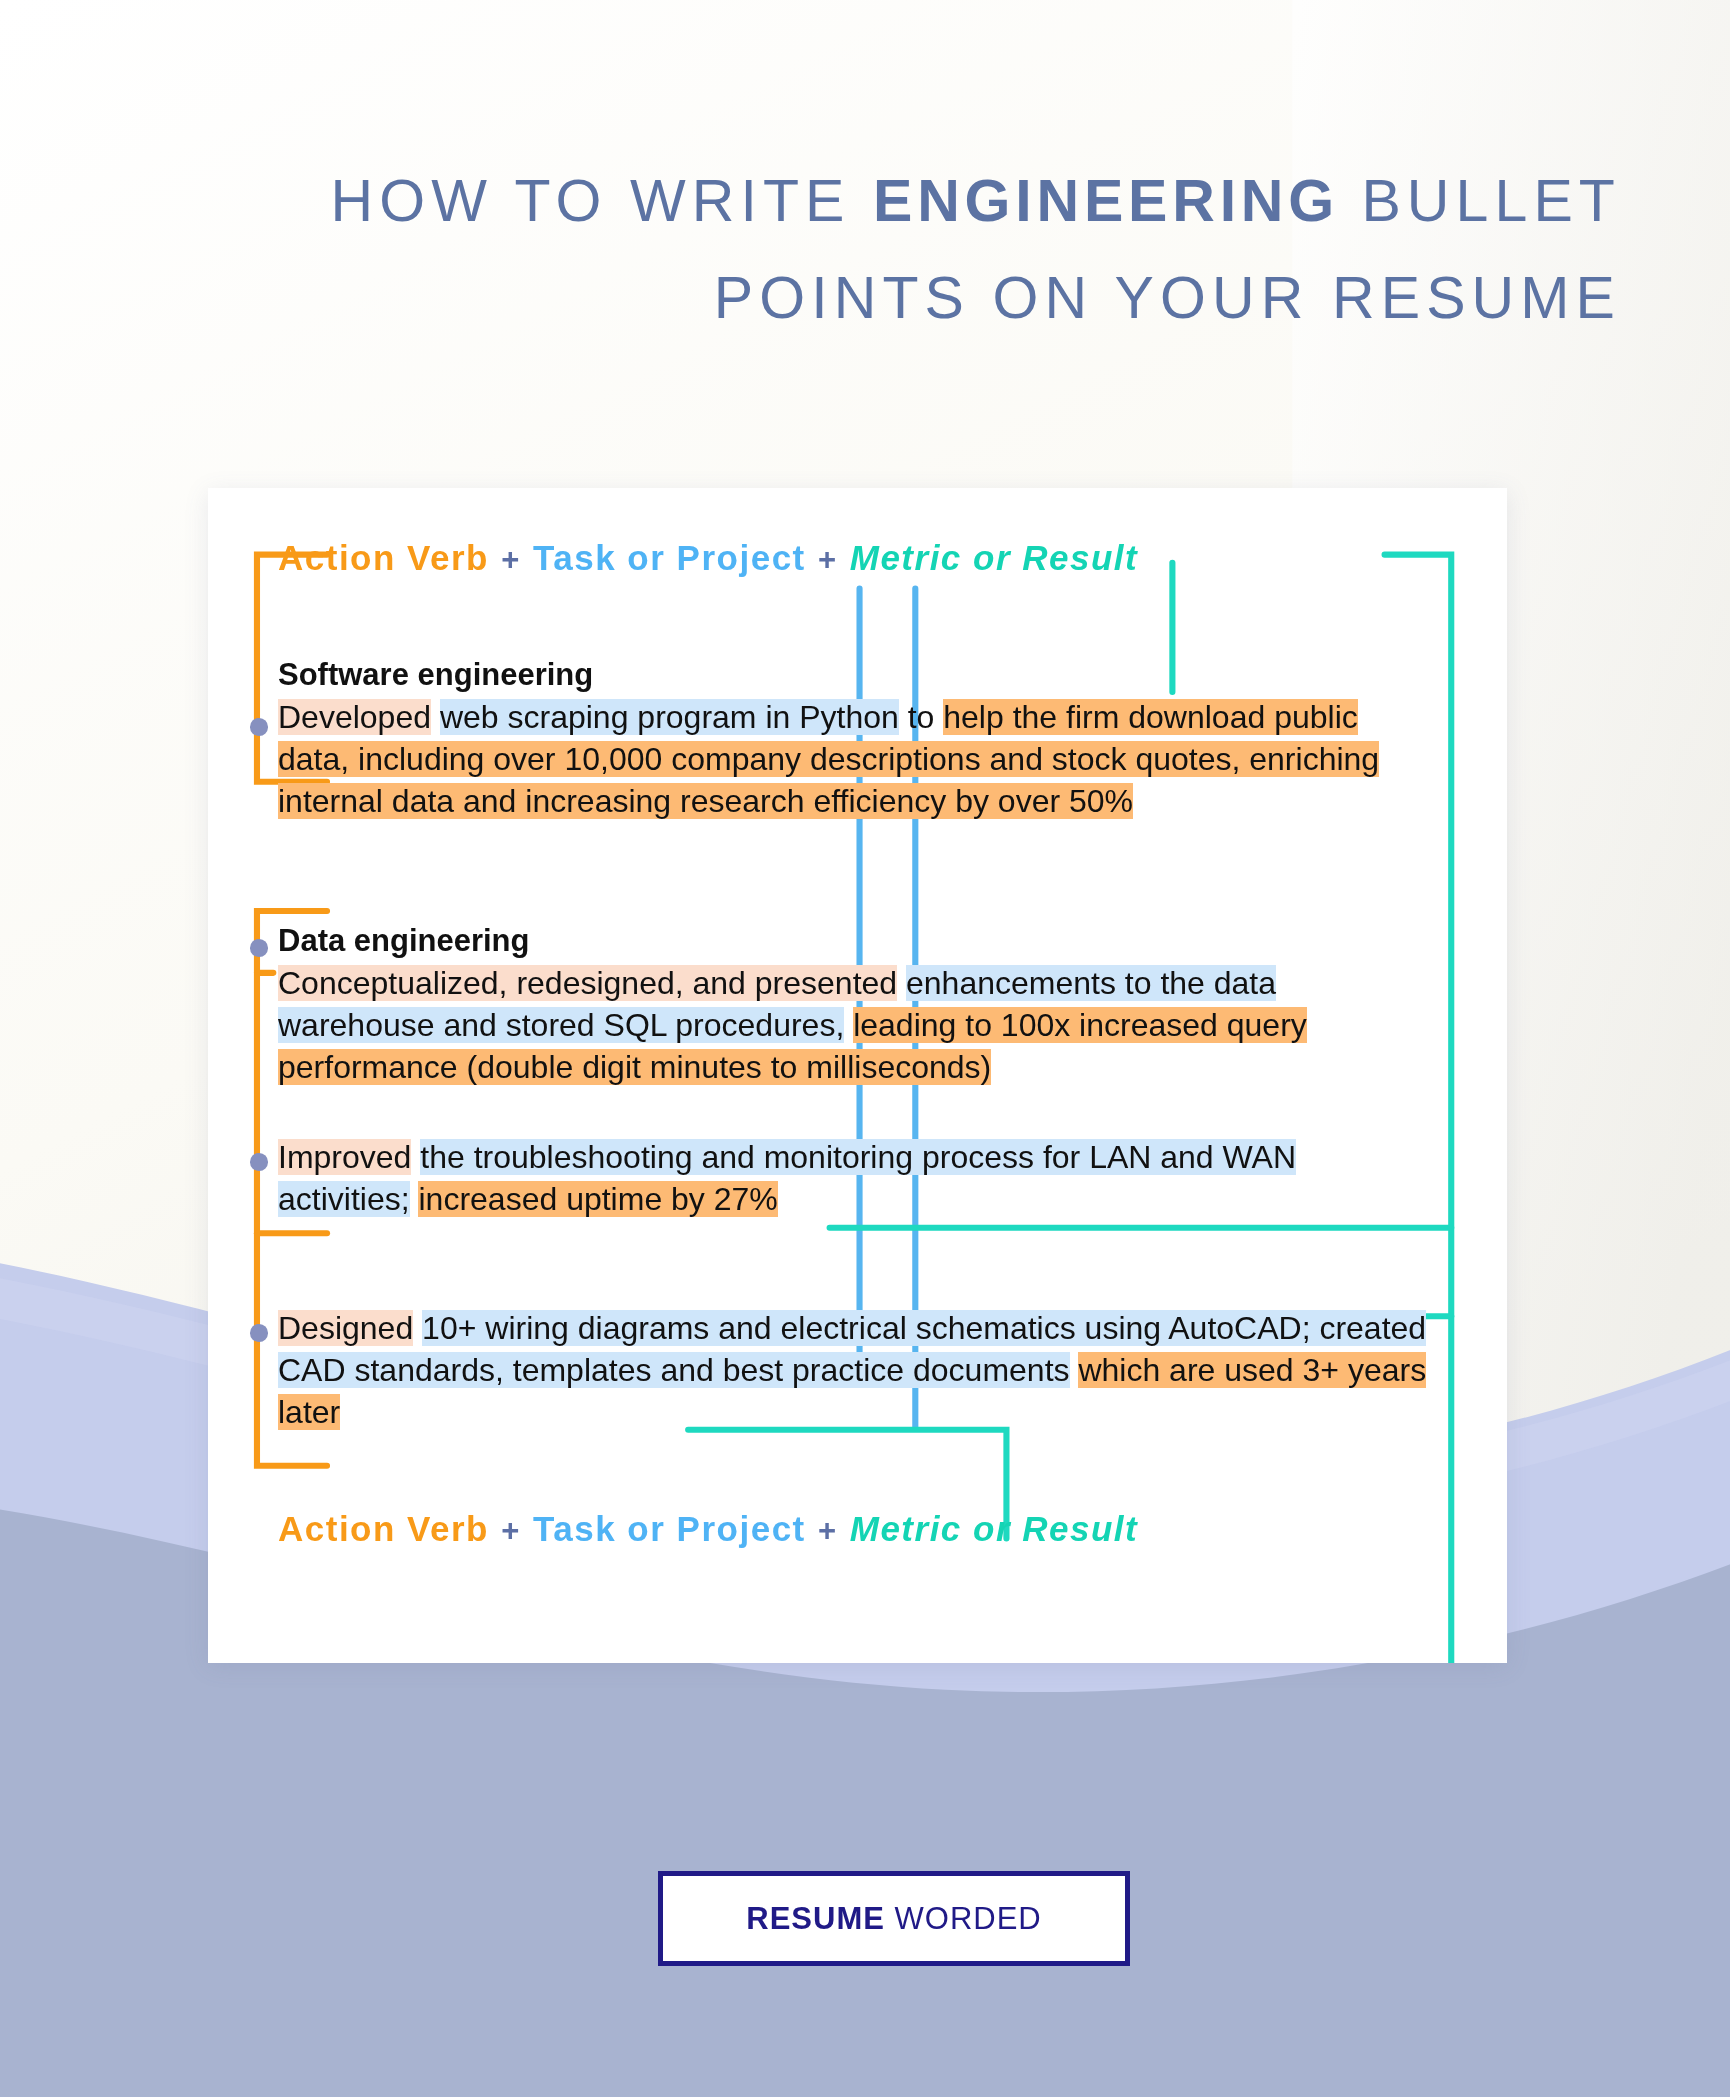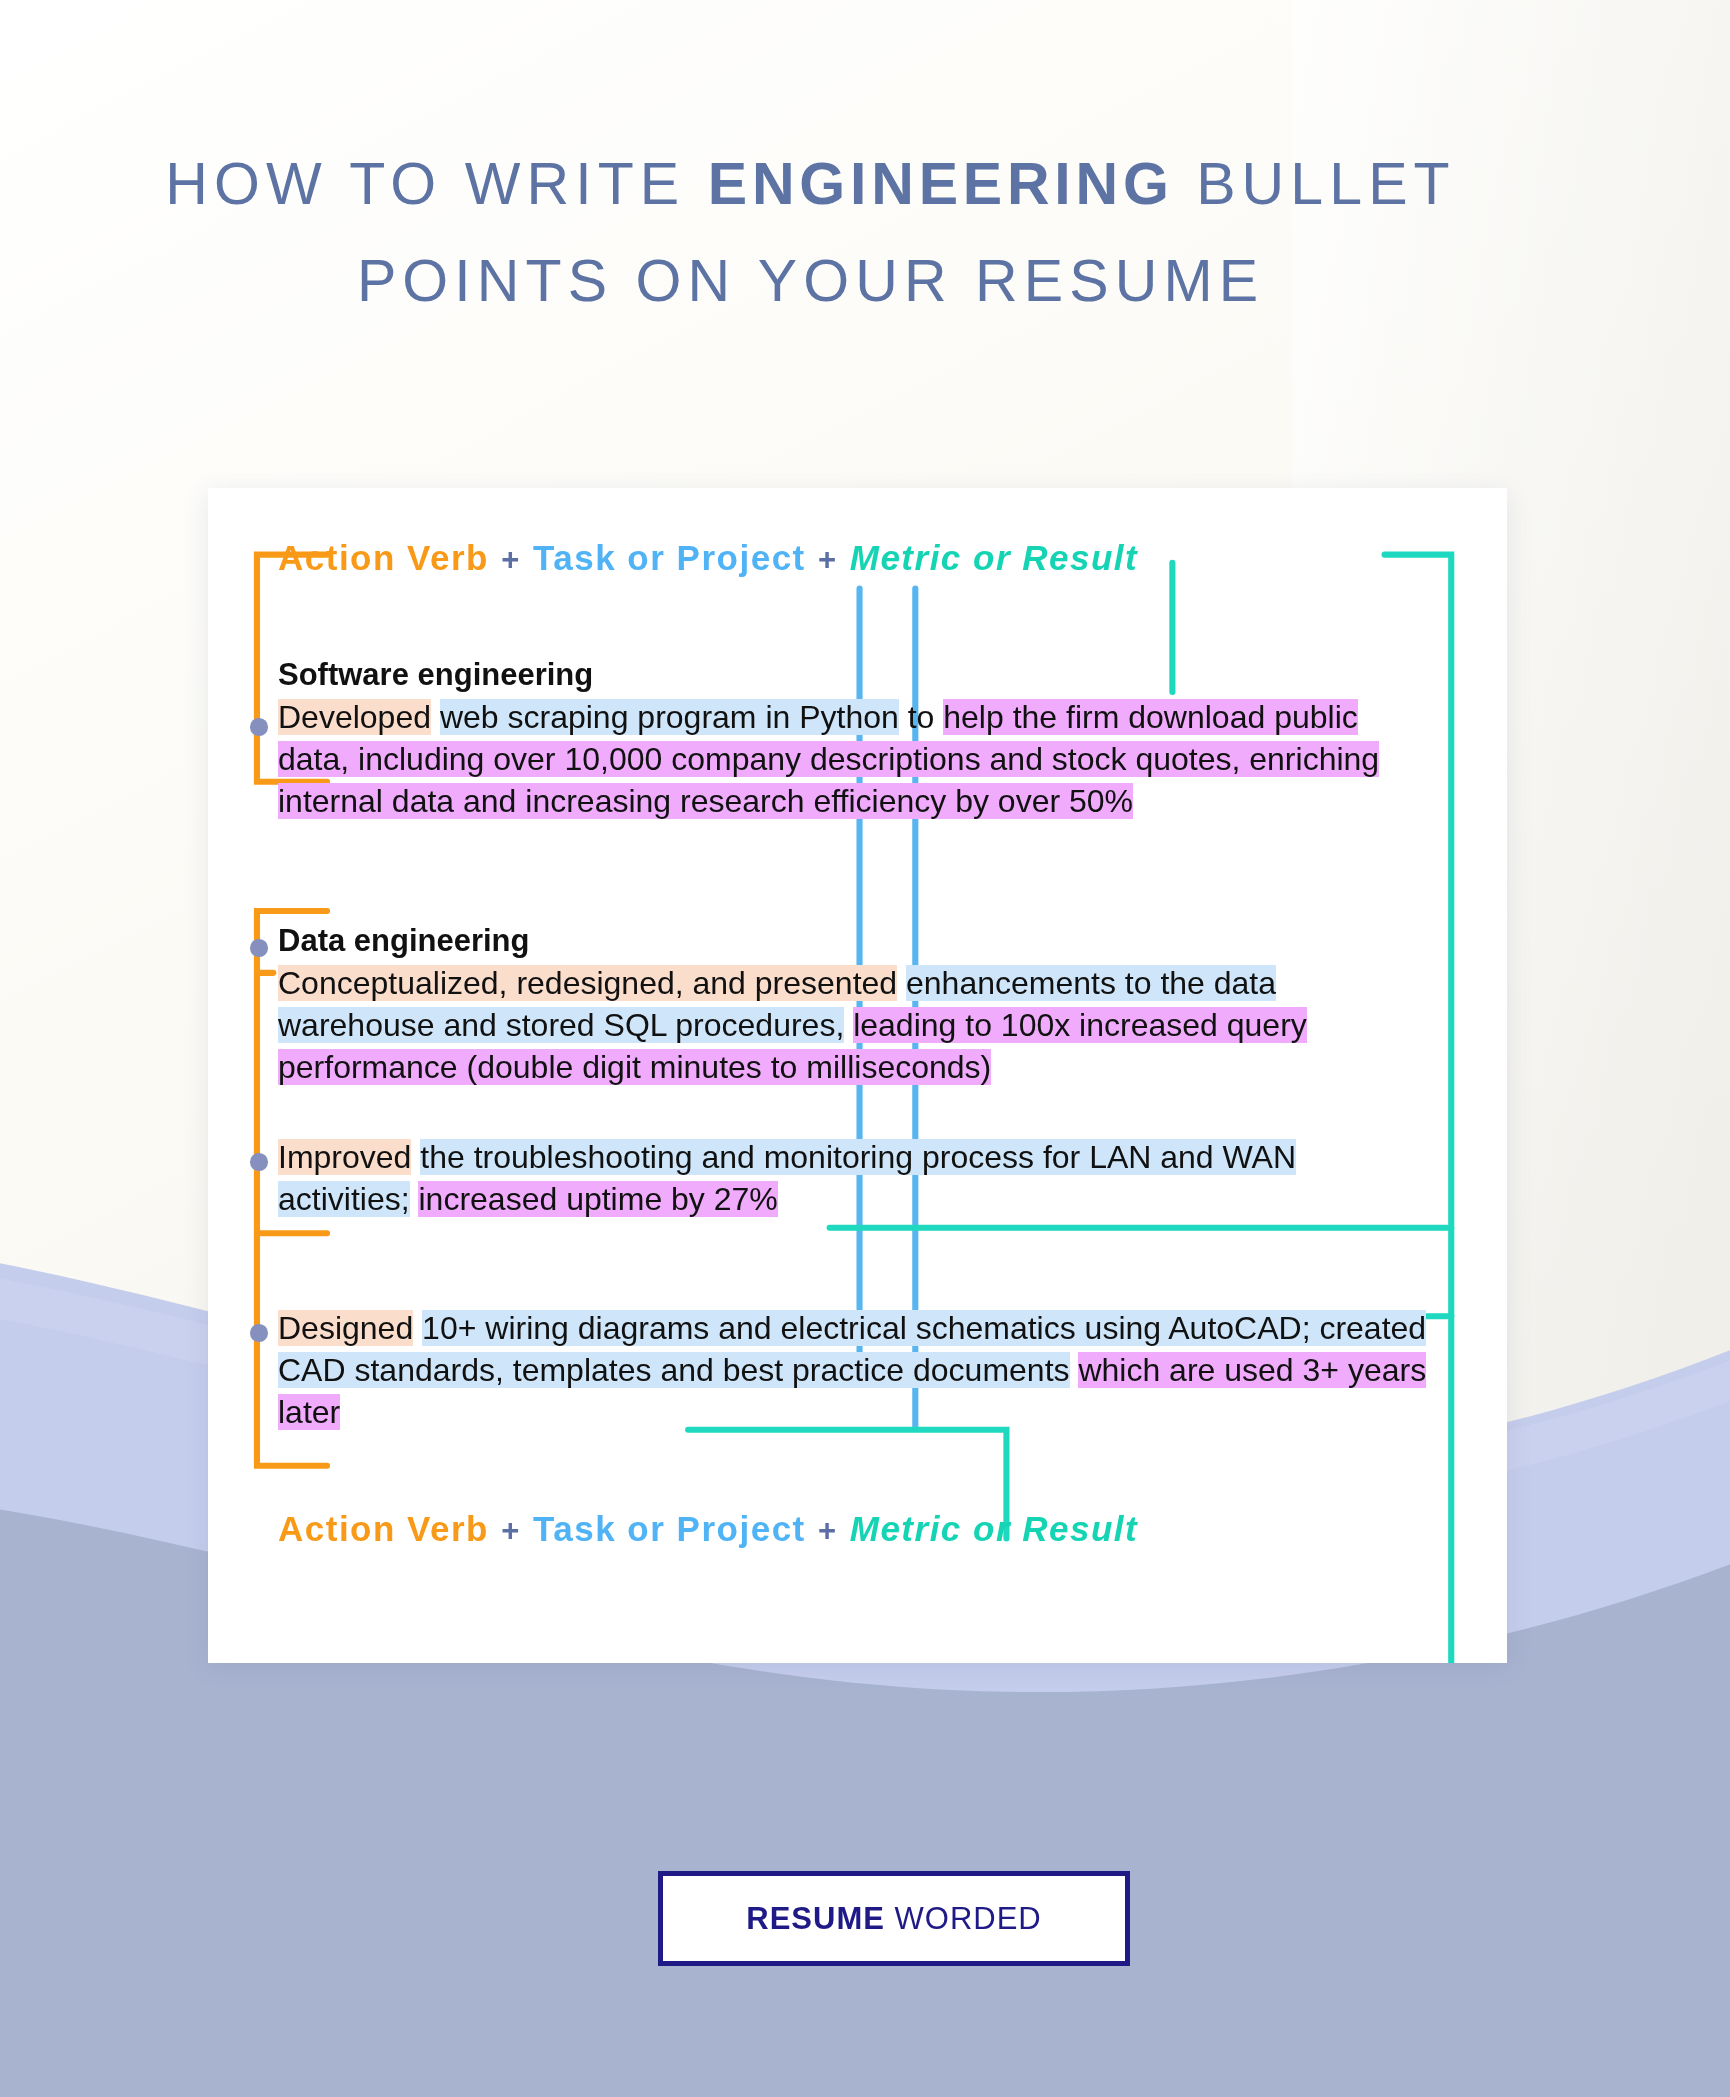--- a/index.html
+++ b/index.html
@@ -21,24 +21,24 @@
     position: absolute;
     inset: 0;
     width: 1731px;
     height: 2097px;
     z-index: 0;
   }
 
   
   #title-block {
     position: absolute;
-    top: 136px;
+    top: 153px;
     left: 0;
     width: 1621px;
-    text-align: center;
+    text-align: right;
     z-index: 5;
   }
   .title-line {
     font-size: 59px;
     line-height: 97px;
     letter-spacing: 6.1px;
     color: #5c73a3;
     font-weight: 400;
     white-space: nowrap;
   }
@@ -102,21 +102,21 @@
     font-size: 32px;
     line-height: 42px;
     color: #111111;
     width: 1149px;
     font-weight: 400;
   }
 
   
   .hl-a { background: #fbddcc; }   
   .hl-t { background: #cfe6fa; }   
-  .hl-m { background: #f0abfc; }   
+  .hl-m { background: #fdba74; }   
 
   
   .dot {
     position: absolute;
     width: 17.7px;
     height: 17.7px;
     border-radius: 50%;
     background: #8690bf;
     z-index: 7;
   }

